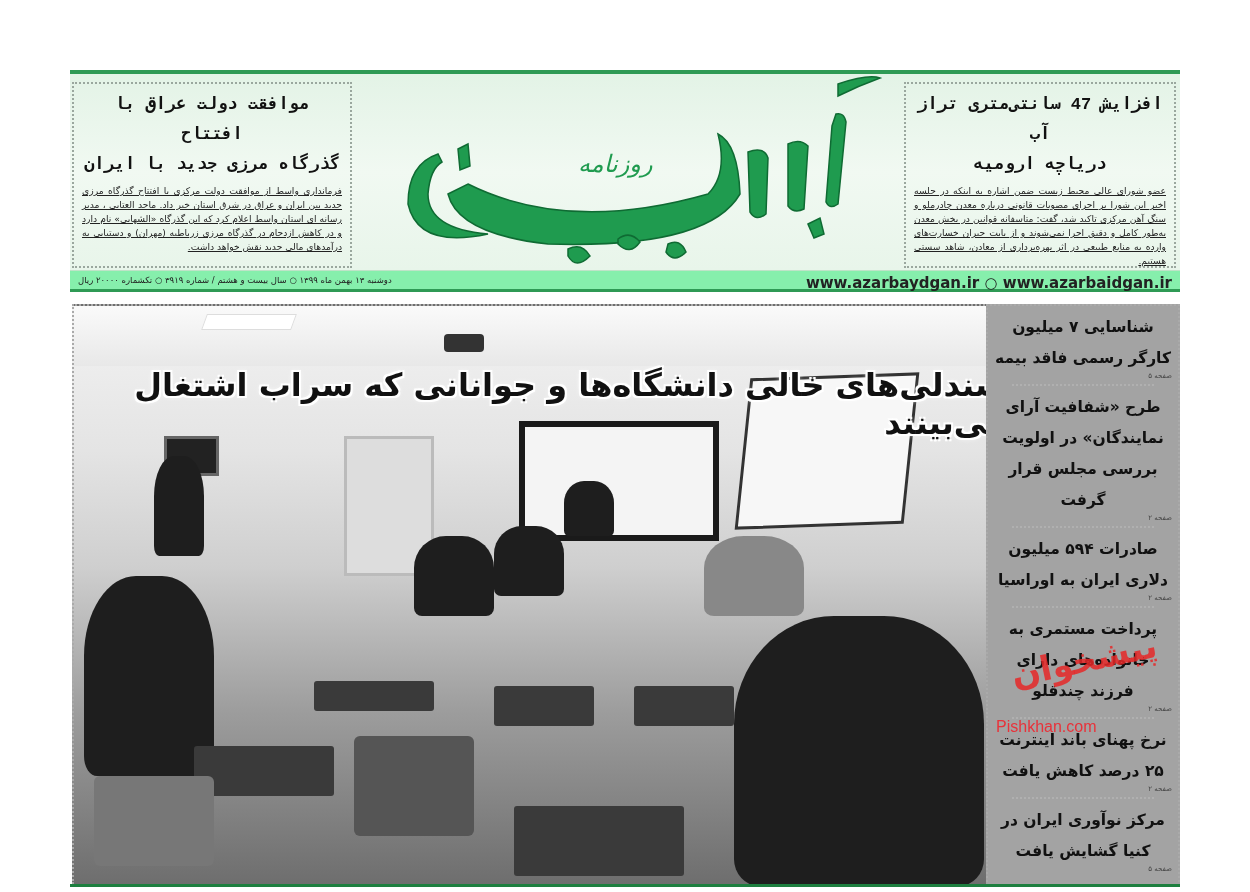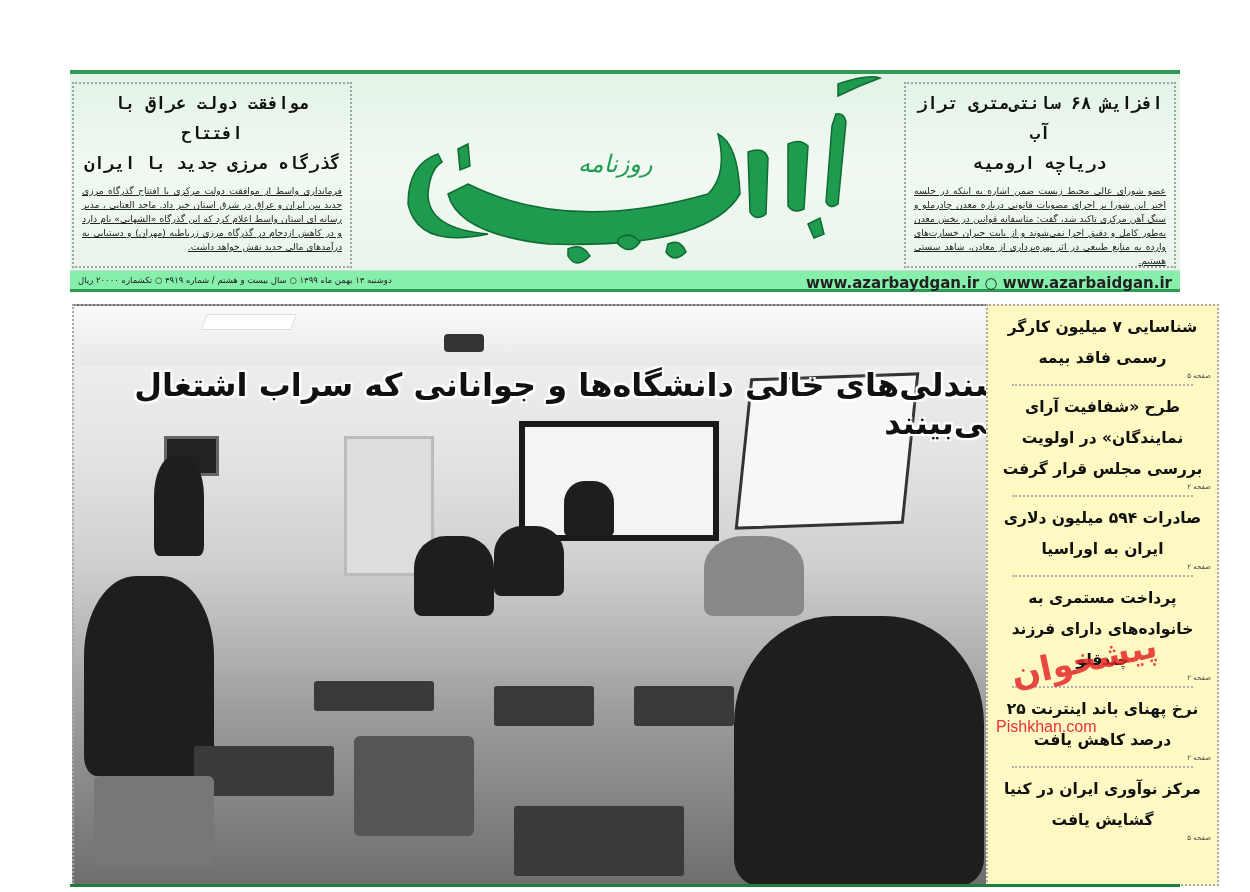--- a/index.html
+++ b/index.html
@@ -70,22 +70,22 @@
   .photo .chair { position:absolute; background:#555; border-radius:6px; }
   .photo .person { position:absolute; background:#1e1e1e; border-radius:40% 40% 10% 10%; }
   .photo .headline {
     position: absolute; left: 0; right: 14px; top: 60px; direction: rtl; text-align: right;
     font-family: "DejaVu Sans", sans-serif; font-weight: bold; font-size: 32px; color: #111;
     text-shadow: 0 0 3px #fff, 0 0 6px #fff, 2px 2px 0 #fff, -2px -2px 0 #fff, 2px -2px 0 #fff, -2px 2px 0 #fff;
   }
 
   
   .side {
-    position: absolute; left: 916px; top: 234px; width: 233px; height: 582px;
-    background: #fef9c3; border: 2px dotted #aaa; direction: rtl; text-align: center;
+    position: absolute; left: 916px; top: 234px; width: 194px; height: 582px;
+    background: #a3a3a3; border: 2px dotted #aaa; direction: rtl; text-align: center;
     padding: 6px 6px 0 6px;
   }
   .item h3 { font-weight: bold; font-size: 15.5px; line-height: 31px; color: #111; }
   .item .pg { font-size: 7px; color: #444; text-align: right; margin-top: -2px; }
   .item .sep { height: 1px; border-top: 2px dotted #b0b0b0; margin: 4px 18px 6px 18px; }
 
   .watermark {
     position: absolute; left: 990px; top: 640px; width: 160px; height: 100px; pointer-events: none;
   }
   .watermark .fa { position:absolute; left:20px; top:0; font-size: 34px; color: rgba(230,40,40,0.85); font-weight: bold; direction: rtl; transform: rotate(-12deg); }
@@ -130,21 +130,21 @@
           <path d="M300 170 Q312 164 318 178 Q306 190 298 178 Z"></path>
           <path d="M200 175 Q214 168 222 182 Q208 196 200 182 Z"></path>
           <path d="M90 75 L100 70 L102 92 L92 96 Z"></path>
           <path d="M440 150 L452 144 L456 160 L446 164 Z"></path>
         </g>
         <text x="210" y="98" font-family="DejaVu Sans, sans-serif" font-size="24" fill="#1f9b4f" font-style="italic">روزنامه</text>
       </svg>
     </div>
 
     <div class="box right">
-      <h2>افزایش ۶۸ سانتی‌متری تراز آب</h2>
+      <h2>افزایش 47 سانتی‌متری تراز آب</h2>
       <h2>دریاچه ارومیه</h2>
       <p>عضو شورای عالی محیط زیست ضمن اشاره به اینکه در جلسه اخیر این شورا بر اجرای مصوبات قانونی درباره معدن چادرملو و سنگ آهن مرکزی تاکید شد، گفت: متاسفانه قوانین در بخش معدن به‌طور کامل و دقیق اجرا نمی‌شوند و از بابت جبران خسارت‌های وارده به منابع طبیعی در اثر بهره‌برداری از معادن، شاهد سستی هستیم.</p>
       <div class="cont">ادامه در صفحه دوم</div>
     </div>
   </div>
 
   <div class="strip">
     <div class="dateline">دوشنبه ۱۳ بهمن ماه ۱۳۹۹ ○ سال بیست و هشتم / شماره ۳۹۱۹ ○ تکشماره ۲۰۰۰۰ ریال</div>
     <div class="urls">www.azarbaydgan.ir ○ www.azarbaidgan.ir</div>
   </div>

